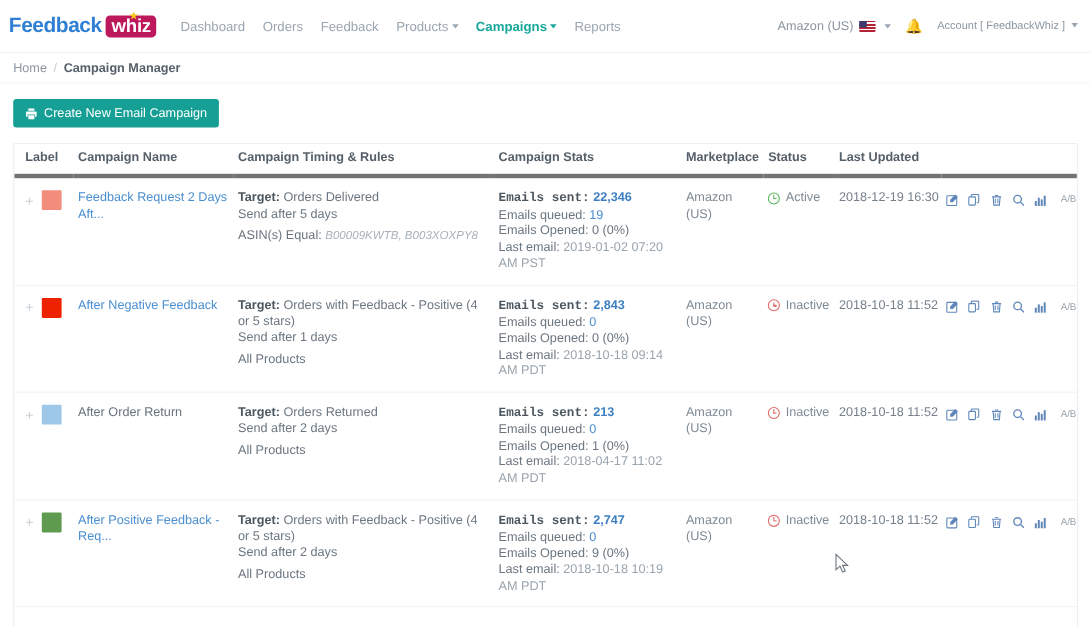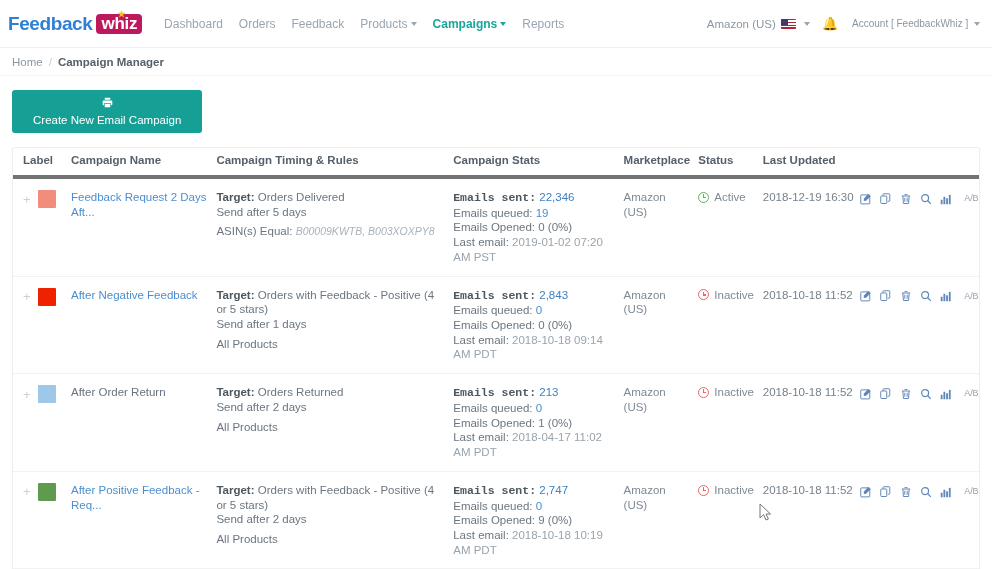--- a/index.html
+++ b/index.html
@@ -71,21 +71,21 @@
   }
   .crumb { color: #8b96a1; text-decoration: none; cursor: pointer; }
   .crumb-sep { color: #c4ccd3; }
   .crumb-active { color: #56606a; font-weight: bold; }
 
   
   .page { padding: 14px 12px 0 12px; background: #ffffff; }
   .btn-primary {
     display: inline-flex; align-items: center; gap: 6px;
     background: #16a095; color: #ffffff; border: none; border-radius: 3px;
-    padding: 7px 21px; font-size: 11.5px; font-family: inherit; cursor: pointer; flex-direction: column;
+    padding: 7px 11px; font-size: 11.5px; font-family: inherit; cursor: pointer;
   }
 
   
   .card {
     margin-top: 14px; background: #ffffff;
     border: 1px solid #eceff1; border-radius: 2px;
     box-shadow: 0 1px 2px rgba(0,0,0,0.04);
     height: 454px; overflow: hidden;
   }
   .card-toolbar {
@@ -132,21 +132,21 @@
   .camp-name { color: #4a8fd0; text-decoration: none; cursor: pointer; font-size: 11.5px; }
   .camp-name.muted { color: #67737f; }
 
   .rule-line { color: #6b7680; }
   .rule-line b { color: #4c5760; font-weight: bold; }
   .rule-asin { color: #a9b2ba; font-style: italic; font-size: 10.5px; }
   .rule-gap { margin-top: 5px; }
 
   .stat-line { color: #6b7680; }
   .stat-line b { color: #4c5760; font-weight: bold; font-family: Liberation Mono, monospace; }
-  .stat-num { color: #3d7fc1; font-weight: normal; }
+  .stat-num { color: #3d7fc1; font-weight: bold; }
   .stat-num-sm { color: #4a8fd0; }
   .stat-date { color: #9aa4ad; }
 
   .market { color: #7e8a95; }
 
   .status { display: flex; align-items: center; gap: 5px; white-space: nowrap; }
   .status-dot {
     width: 11px; height: 11px; border-radius: 50%;
     border: 1.5px solid #5cb85c; position: relative; flex: none;
   }

